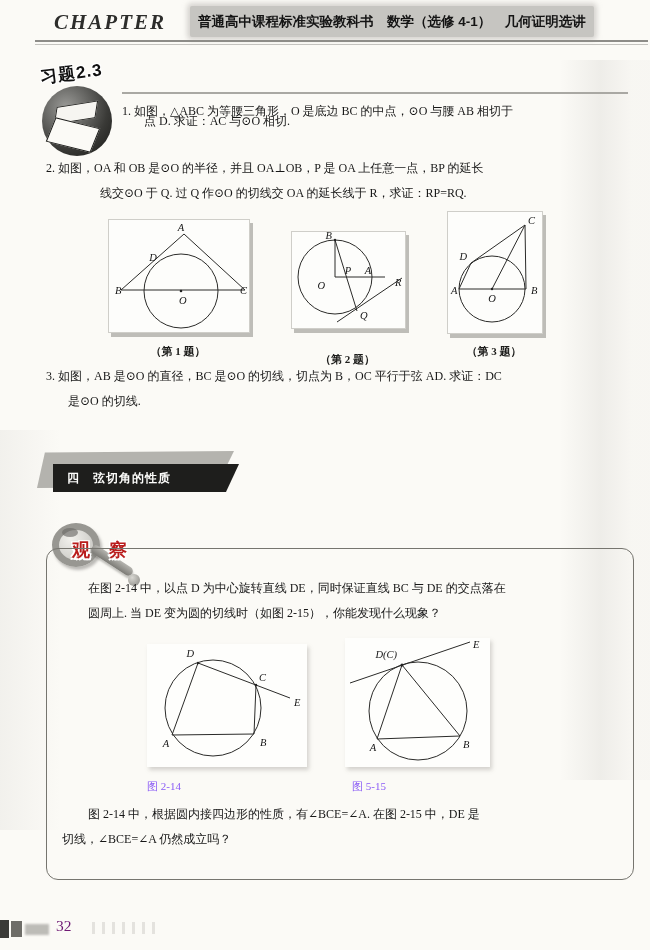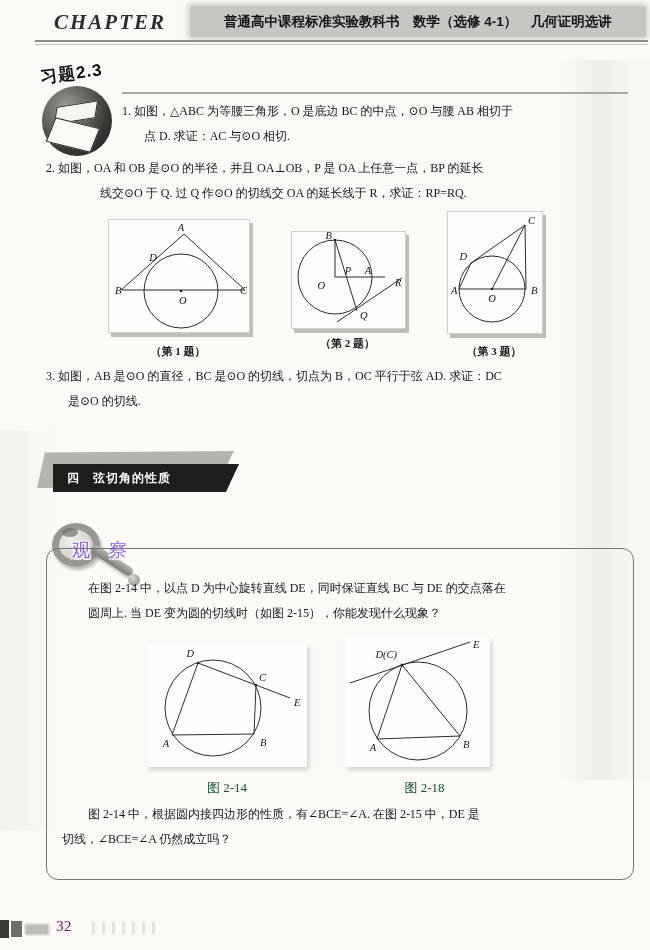--- a/index.html
+++ b/index.html
@@ -7,21 +7,21 @@
        background:#fbfaf6;
        font-family:"Liberation Serif","DejaVu Serif",serif;color:#1b1b1b;}
   .abs{position:absolute;}
   .noise1{left:560px;top:60px;width:90px;height:720px;
           background:linear-gradient(90deg,rgba(160,158,152,0) 0%,rgba(160,158,152,.14) 45%,rgba(160,158,152,.04) 80%);}
   .noise2{left:0;top:430px;width:60px;height:400px;
           background:linear-gradient(90deg,rgba(160,158,152,.10),rgba(160,158,152,0));}
   
   .chapter{left:54px;top:10px;font-style:italic;font-weight:bold;font-size:21px;
            letter-spacing:2px;color:#2d2d2b;}
-  .band{left:190px;top:6px;width:456px;height:31px;background:#c6c5c1;
+  .band{left:190px;top:6px;width:404px;height:31px;background:#c6c5c1;
         box-shadow:0 0 5px 3px rgba(185,183,178,.55);border-radius:2px;
         text-align:center;line-height:31px;font-weight:bold;font-size:13.5px;color:#141414;
         font-family:"Liberation Sans","DejaVu Sans",sans-serif;white-space:nowrap;}
   .hrule1{left:35px;top:40px;width:613px;height:2px;background:#8d8c88;}
   .hrule2{left:35px;top:44px;width:613px;height:1px;background:#c4c3bf;}
   
   .exbadge-circle{left:42px;top:86px;width:70px;height:70px;border-radius:50%;
         background:radial-gradient(circle at 34% 30%,#9a9a97,#3a3a37 62%,#161614);}
   .book1{left:55px;top:104px;width:40px;height:15px;background:#f6f5f1;border:1.5px solid #1d1d1b;
          transform:rotate(-9deg) skewX(-18deg);}
@@ -51,28 +51,28 @@
   
   .glass-circle{left:52px;top:523px;width:34px;height:30px;border-radius:50%;
         border:7px solid #989792;background:radial-gradient(circle at 35% 30%,#f2f1ed,#c2c1bc);
         box-shadow:2px 3px 3px rgba(90,88,84,.4);}
   .glass-hl{left:62px;top:528px;width:16px;height:9px;border-radius:50%;background:#6d6c68;opacity:.65;}
   .glass-handle{left:88px;top:556px;width:48px;height:9px;border-radius:5px;
         background:linear-gradient(#b5b4af,#7c7b76);transform:rotate(33deg);
         box-shadow:2px 2px 2px rgba(90,88,84,.35);}
   .glass-ball{left:128px;top:574px;width:12px;height:12px;border-radius:50%;
         background:radial-gradient(circle at 35% 30%,#d8d7d2,#868580);}
-  .obs-label{left:72px;top:538px;font-weight:normal;font-size:18px;color:#8b5cf6;letter-spacing:7px;
+  .obs-label{left:72px;top:538px;font-weight:bold;font-size:18px;color:#b91c1c;letter-spacing:7px;
         white-space:nowrap;font-family:"Liberation Sans","DejaVu Sans",sans-serif;
         text-shadow:1.5px 1.5px 0 #fff,-1.5px -1.5px 0 #fff,1.5px -1.5px 0 #fff,-1.5px 1.5px 0 #fff;}
   
   .obox{left:46px;top:548px;width:586px;height:330px;border:1.5px solid #76756f;border-radius:12px;
         background:transparent;}
   .figplain{background:#fefefc;box-shadow:2px 3px 4px rgba(140,138,132,.35);}
-  .figcap{font-size:13px;text-align:center;white-space:nowrap;color:#14532d;}
+  .figcap{font-size:11px;text-align:left;white-space:nowrap;color:#8b5cf6;}
   
   .fbar1{left:0;top:920px;width:9px;height:18px;background:#39393б;background:#3a3a37;}
   .fbar2{left:11px;top:921px;width:11px;height:16px;background:#6e6d68;}
   .fsmudge{left:25px;top:924px;width:24px;height:11px;background:#bdbcb7;filter:blur(1px);}
   .pnum{left:56px;top:917px;font-size:15.5px;color:#701a75;}
   .fsmudge2{left:92px;top:922px;width:70px;height:12px;
         background:repeating-linear-gradient(90deg,rgba(120,118,112,.35) 0 3px,rgba(120,118,112,0) 3px 10px);
         filter:blur(.5px);opacity:.5;}
 </style>
 </head>
@@ -86,21 +86,21 @@
 <div class="abs hrule1"></div>
 <div class="abs hrule2"></div>
 
 <div class="abs exbadge-circle"></div>
 <div class="abs book1"></div>
 <div class="abs book2"></div>
 <div class="abs exbadge-label">习题2.3</div>
 <div class="abs exrule"></div>
 
 <div class="abs t" style="left:122px;top:103px;">1. 如图，△ABC 为等腰三角形，O 是底边 BC 的中点，⊙O 与腰 AB 相切于</div>
-<div class="abs t" style="left:144px;top:128px;">点 D. 求证：AC 与⊙O 相切.</div>
+<div class="abs t" style="left:144px;top:113px;">点 D. 求证：AC 与⊙O 相切.</div>
 <div class="abs t" style="left:46px;top:160px;">2. 如图，OA 和 OB 是⊙O 的半径，并且 OA⊥OB，P 是 OA 上任意一点，BP 的延长</div>
 <div class="abs t" style="left:68px;top:185px;margin-left:32px;">线交⊙O 于 Q. 过 Q 作⊙O 的切线交 OA 的延长线于 R，求证：RP=RQ.</div>
 
 <div class="abs figbox" style="left:108px;top:219px;width:140px;height:112px;">
   <svg width="140" height="112" viewBox="0 0 140 112">
     <circle class="st" cx="72" cy="71" r="37"></circle>
     <path class="st" d="M75 14 L12 70 M75 14 L136 70 M12 70 L136 70"></path>
     <circle cx="72" cy="71" r="1.3" fill="#222"></circle>
     <text class="fl" x="72" y="11" text-anchor="middle">A</text>
     <text class="fl" x="6" y="74">B</text>
@@ -131,21 +131,21 @@
     <circle cx="44" cy="77" r="1.2" fill="#222"></circle>
     <text class="fl" x="3" y="82">A</text>
     <text class="fl" x="83" y="82">B</text>
     <text class="fl" x="80" y="12">C</text>
     <text class="fl" x="19" y="48" text-anchor="end">D</text>
     <text class="fl" x="44" y="90" text-anchor="middle">O</text>
   </svg>
 </div>
 
 <div class="abs cap" style="left:108px;top:344px;width:140px;">（第 1 题）</div>
-<div class="abs cap" style="left:291px;top:336px;width:113px;">（第 2 题）</div>
+<div class="abs cap" style="left:291px;top:352px;width:113px;">（第 2 题）</div>
 <div class="abs cap" style="left:447px;top:344px;width:94px;">（第 3 题）</div>
 
 <div class="abs t" style="left:46px;top:368px;">3. 如图，AB 是⊙O 的直径，BC 是⊙O 的切线，切点为 B，OC 平行于弦 AD. 求证：DC</div>
 <div class="abs t" style="left:68px;top:393px;text-align:right;">是⊙O 的切线.</div>
 
 <div class="abs ban-shadow"></div>
 <div class="abs ban">四　弦切角的性质</div>
 
 <div class="abs glass-circle"></div>
 <div class="abs glass-hl"></div>
@@ -177,21 +177,21 @@
   <svg width="145" height="129" viewBox="0 0 145 129">
     <circle class="st" cx="73" cy="73" r="49"></circle>
     <path class="st" d="M32 101 L115 98 M32 101 L57 27 M115 98 L57 27 M5 45 L125 4"></path>
     <circle cx="57" cy="27" r="1.5" fill="#222"></circle>
     <text class="fl" x="52" y="20" text-anchor="end">D(C)</text>
     <text class="fl" x="128" y="10">E</text>
     <text class="fl" x="28" y="113" text-anchor="middle">A</text>
     <text class="fl" x="118" y="110">B</text>
   </svg>
 </div>
-<div class="abs figcap" style="left:352px;top:779px;width:145px;">图 2-18</div>
+<div class="abs figcap" style="left:352px;top:779px;width:145px;">图 5-15</div>
 
 <div class="abs t" style="left:88px;top:806px;">图 2-14 中，根据圆内接四边形的性质，有∠BCE=∠A. 在图 2-15 中，DE 是</div>
 <div class="abs t" style="left:62px;top:831px;">切线，∠BCE=∠A 仍然成立吗？</div>
 
 <div class="abs fbar1"></div>
 <div class="abs fbar2"></div>
 <div class="abs fsmudge"></div>
 <div class="abs pnum">32</div>
 <div class="abs fsmudge2"></div>
 

